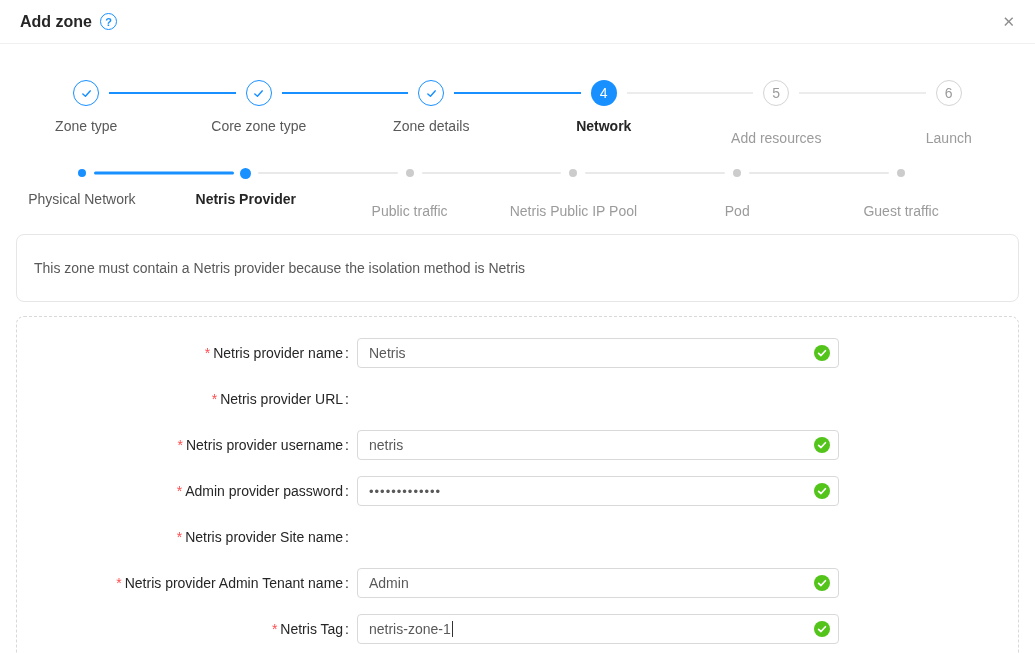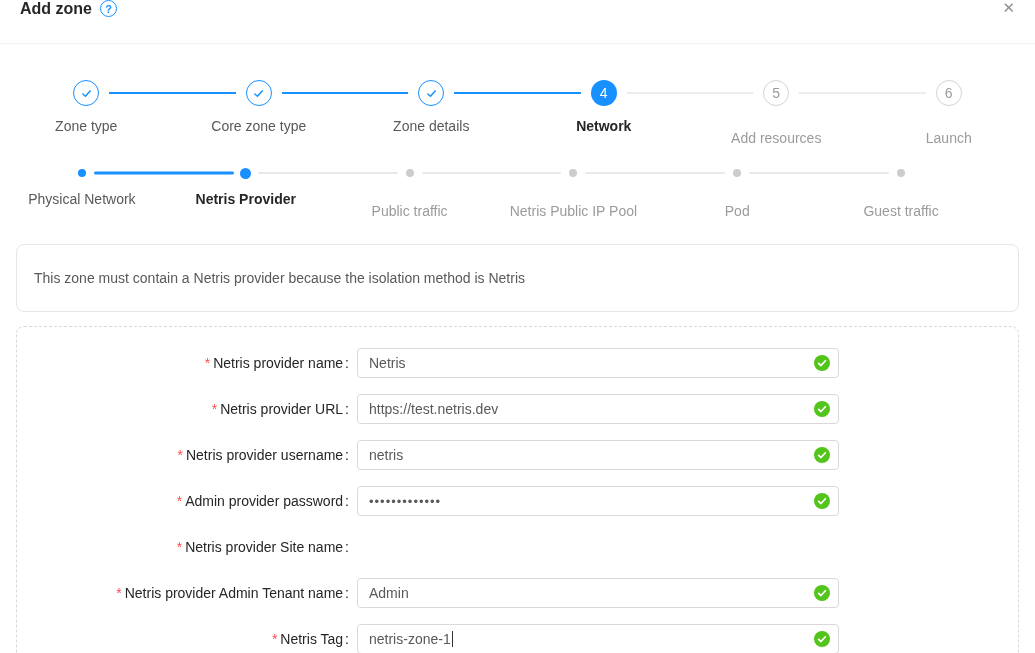--- a/index.html
+++ b/index.html
@@ -1,21 +1,21 @@
 <!DOCTYPE html>
 <html><head>
 <meta charset="utf-8">
 <style>
   * { margin:0; padding:0; box-sizing:border-box; }
   html,body { background:#fff; }
   body { font-family:"Liberation Sans","DejaVu Sans",sans-serif; }
   .modal { width:1035px; height:653px; background:#fff; position:relative; overflow:hidden; }
 
   
-  .hdr { height:44px; display:flex; padding:0 20px; border-bottom:1px solid #f0f0f0; }
+  .hdr { height:44px; display:flex; align-items:center; padding:0 20px; border-bottom:1px solid #f0f0f0; }
   .hdr-title { font-size:16px; font-weight:600; color:#262626; }
   .help-ic { width:17px; height:17px; border:1.5px solid #1890ff; border-radius:50%;
              color:#1890ff; font-size:11px; font-weight:700; display:flex; align-items:center;
              justify-content:center; margin-left:8px; cursor:pointer; }
   .close-ic { margin-left:auto; color:rgba(0,0,0,.45); font-size:15px; cursor:pointer; line-height:1; }
 
   
   .steps-main { display:flex; margin-top:36px; }
   .step { flex:1; display:flex; flex-direction:column; align-items:center; }
   .icon-row { width:100%; height:26px; position:relative; display:flex; justify-content:center; }
@@ -38,21 +38,21 @@
   .dot-row { width:100%; height:12px; position:relative; display:flex; justify-content:center; align-items:center; }
   .tail-sub { top:50%; transform:translateY(-50%); left:calc(50% + 12px); width:calc(100% - 24px); }
   .tail-sub.blue { height:3px; background:#1890ff; border-radius:2px; }
   .tail-sub.gray { height:2px; background:#e9e9e9; border-radius:1px; }
   .dot { border-radius:50%; z-index:1; }
   .dot.done { width:8px; height:8px; background:#1890ff; }
   .dot.active { width:11px; height:11px; background:#1890ff; }
   .dot.wait { width:8px; height:8px; background:#ccc; }
 
   
-  .notice { margin:25px 16px 0; border:1px solid #e6e6e6; border-radius:8px; height:68px;
+  .notice { margin:15px 16px 0; border:1px solid #e6e6e6; border-radius:8px; height:68px;
             display:flex; align-items:center; padding:0 17px; font-size:14px; color:#595959; }
 
   
   .form-card { margin:14px 16px 0; border:1px dashed #d9d9d9; border-radius:8px; padding:17px 0 6px; }
   .form-row { display:flex; align-items:center; margin-bottom:8px; height:38px; }
   .form-label { width:332px; flex:none; text-align:right; font-size:14px; color:#262626; margin-right:8px; white-space:nowrap; }
   .req { color:#ff4d4f; margin-right:3px; }
   .colon { margin-left:2px; }
   .form-input { position:relative; width:482px; height:30px; border:1px solid #d9d9d9; border-radius:4px;
                 background:#fff; display:flex; align-items:center; padding:0 30px 0 11px;
@@ -219,29 +219,20 @@
               <path d="M4.6 8.3 L7 10.5 L11.4 5.7" stroke="#fff" stroke-width="1.7" fill="none" stroke-linecap="round" stroke-linejoin="round"></path>
             </svg>
         </span>
       </div>
     </div>
 
     <div class="form-row">
       <div class="form-label">
         <span class="req">*</span><span>Netris provider URL</span><span class="colon">:</span>
       </div>
-      <div class="form-input">
-        <span class="val">https://test.netris.dev</span>
-        <span class="valid-ic">
-          <svg width="16" height="16" viewBox="0 0 16 16">
-              <circle cx="8" cy="8" r="8" fill="#52c41a"></circle>
-              <path d="M4.6 8.3 L7 10.5 L11.4 5.7" stroke="#fff" stroke-width="1.7" fill="none" stroke-linecap="round" stroke-linejoin="round"></path>
-            </svg>
-        </span>
-      </div>
     </div>
 
     <div class="form-row">
       <div class="form-label">
         <span class="req">*</span><span>Netris provider username</span><span class="colon">:</span>
       </div>
       <div class="form-input">
         <span class="val">netris</span>
         <span class="valid-ic">
           <svg width="16" height="16" viewBox="0 0 16 16">

